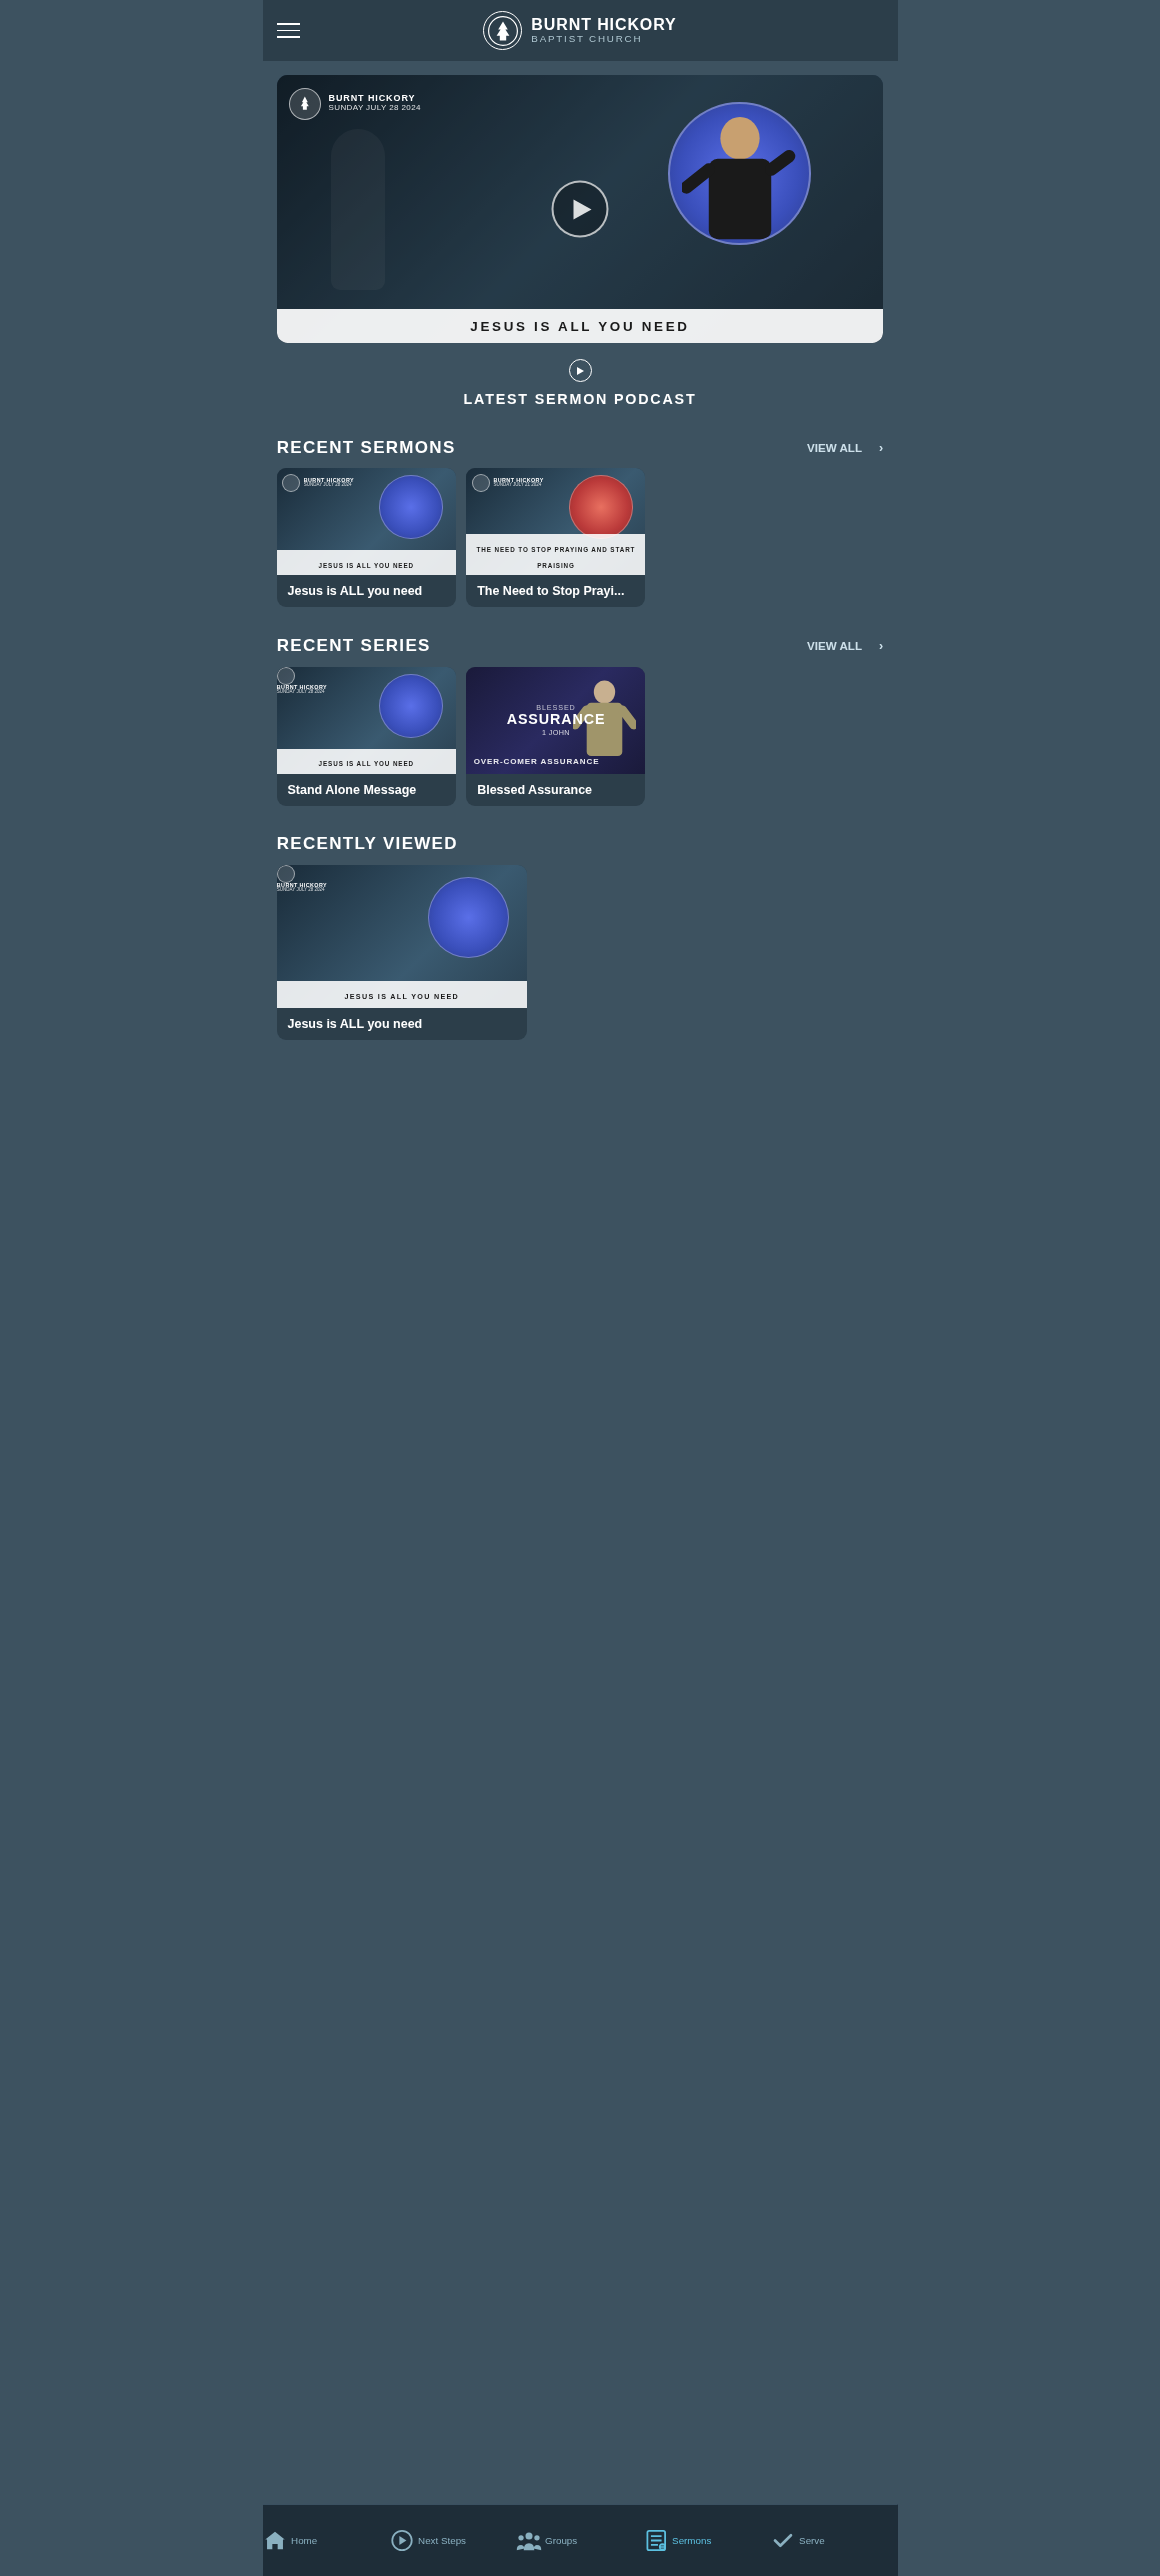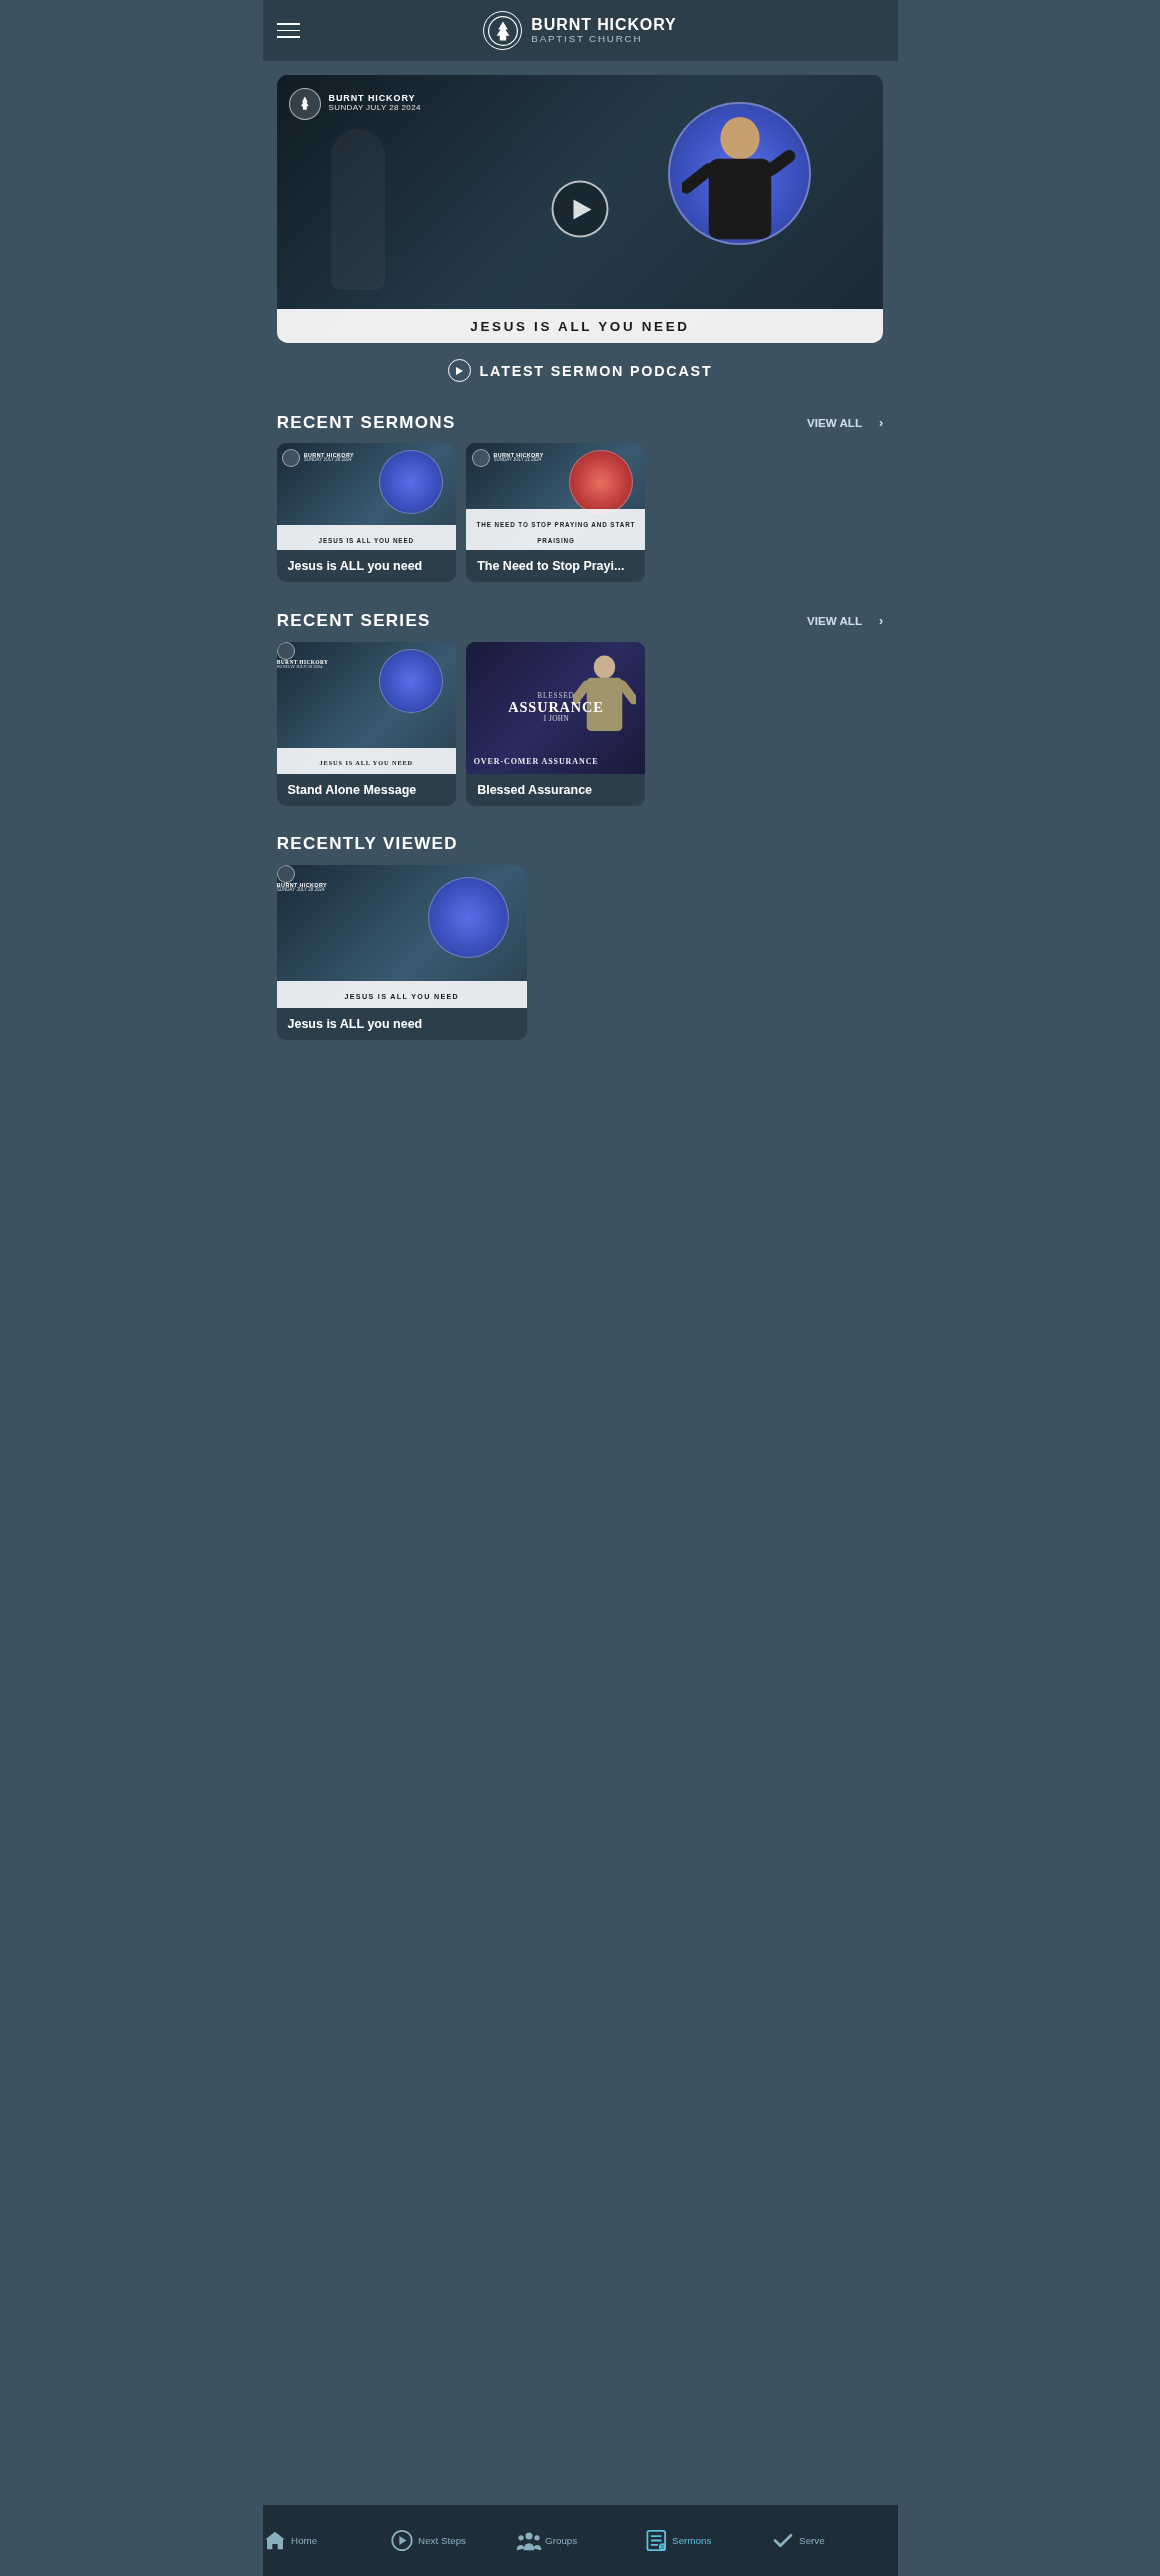--- a/index.html
+++ b/index.html
@@ -190,20 +190,21 @@
     }
 
     
     .podcast-section {
       padding: 16px 14.3px;
       display: flex;
       align-items: center;
       justify-content: center;
       gap: 9px;
       cursor: pointer;
+      flex-direction: column;
     }
     .podcast-play-icon {
       width: 23px;
       height: 23px;
       border-radius: 50%;
       border: 1.8px solid #fff;
       display: flex;
       align-items: center;
       justify-content: center;
     }
@@ -344,24 +345,23 @@
     .series-card {
       min-width: 179px;
       background: #2c3e4a;
       border-radius: 9px;
       overflow: hidden;
       cursor: pointer;
       flex-shrink: 0;
     }
     .series-card-thumb {
       width: 100%;
-      height: 132px;
+      height: 107px;
       position: relative;
       overflow: hidden;
-      font-family: Liberation Serif, serif;
     }
     .series-thumb-bg1 {
       background: linear-gradient(135deg, #1a2c3a 0%, #3a5a70 60%, #2a4050 100%);
     }
     .series-thumb-bg2 {
       background: linear-gradient(135deg, #1a1a3a 0%, #2a2a60 50%, #1a1a3a 100%);
     }
     .series-thumb-bg3 {
       background: linear-gradient(135deg, #1a2a3a 0%, #2a3a50 50%, #1a2a3a 100%);
     }

